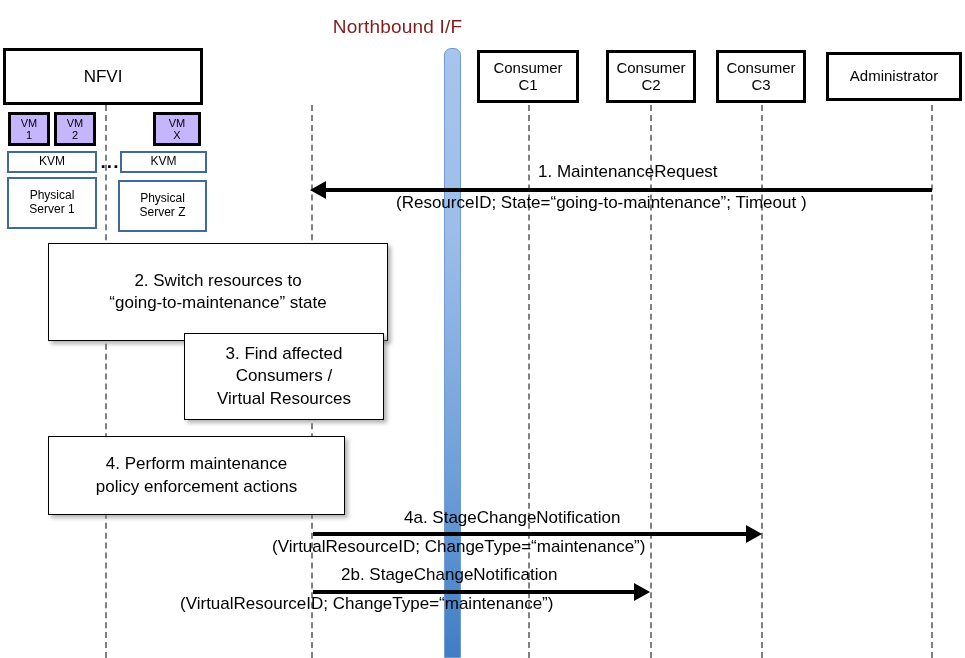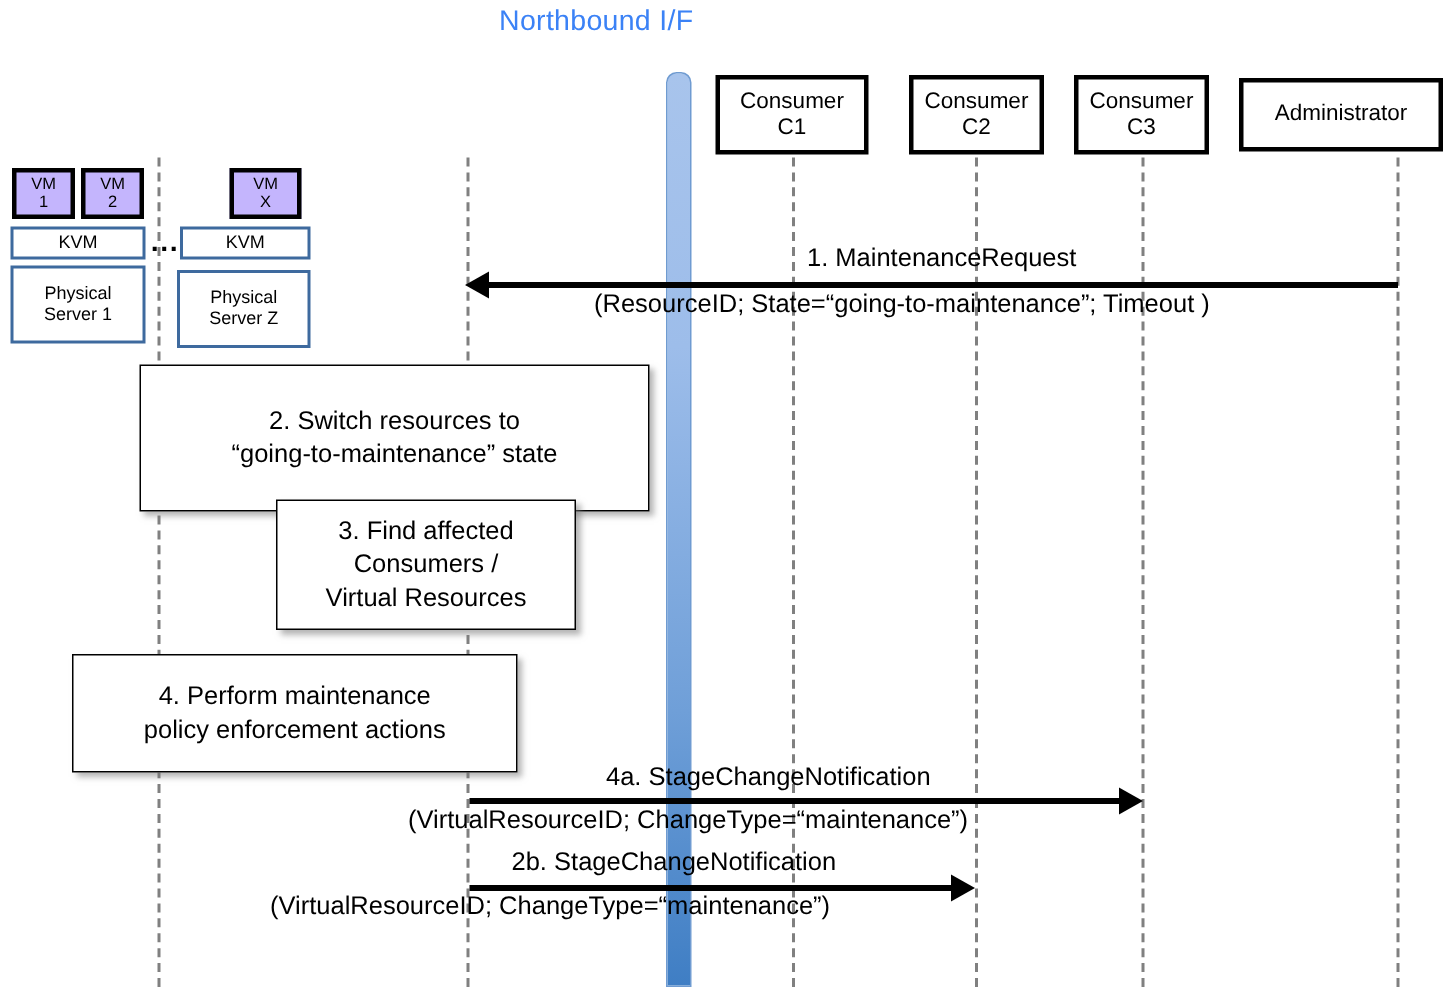--- a/index.html
+++ b/index.html
@@ -8,23 +8,23 @@
   #stage{
     position:relative;
     width:965px;height:658px;
     background:#ffffff;
     overflow:hidden;
   }
   .abs{position:absolute;}
 
   
   .diagram-title{
-    left:0;top:4px;width:965px;
+    left:0;top:16px;width:965px;
     text-align:center;
-    font-size:19px;color:#3b82f6;
+    font-size:19px;color:#7f1d1d;
     letter-spacing:.2px;
   }
   .diagram-title span{position:relative;left:-85px;}
 
   
   .nb-bar{
     left:444px;top:48px;width:17px;height:610px;
     border-radius:7px 7px 0 0;
     background:linear-gradient(to bottom,#a8c4ec 0%, #9dbdea 30%, #6f9fd8 70%, #3f7ec4 100%);
     border:1px solid #6f9bd1;
@@ -107,20 +107,23 @@
 
   <div class="abs nb-bar"></div>
 
   <div class="abs lifeline" style="left:105px;top:105px;height:553px;"></div>
   <div class="abs lifeline" style="left:311px;top:105px;height:553px;"></div>
   <div class="abs lifeline" style="left:528px;top:105px;height:553px;"></div>
   <div class="abs lifeline" style="left:650px;top:105px;height:553px;"></div>
   <div class="abs lifeline" style="left:761px;top:105px;height:553px;"></div>
   <div class="abs lifeline" style="left:931px;top:105px;height:553px;"></div>
 
+  <div class="abs actor-box" style="left:3px;top:48px;width:200px;height:57px;">
+    <span>NFVI</span>
+  </div>
 
 
   <div class="abs actor-box small" style="left:477px;top:50px;width:102px;height:53px;">
     <div>
       <div>Consumer</div>
       <div>C1</div>
     </div>
   </div>
 
   <div class="abs actor-box small" style="left:606px;top:50px;width:90px;height:53px;">
@@ -190,21 +193,21 @@
 
   <div class="abs msg-line" style="left:324px;top:188px;width:608px;"></div>
   <div class="abs arrow-head left" style="left:310px;top:181px;"></div>
   <div class="abs msg-label" style="left:538px;top:162px;">
     <span>1.    MaintenanceRequest</span>
   </div>
   <div class="abs msg-label" style="left:396px;top:193px;">
     <span>(ResourceID; State=“going-to-maintenance”; Timeout )</span>
   </div>
 
-  <div class="abs proc-box" style="left:48px;top:243px;width:340px;height:98px;margin-left:45px;">
+  <div class="abs proc-box" style="left:48px;top:243px;width:340px;height:98px;">
     <div>
       <div>2. Switch resources to</div>
       <div>“going-to-maintenance” state</div>
     </div>
   </div>
 
   <div class="abs proc-box" style="left:184px;top:333px;width:200px;height:87px;">
     <div>
       <div>3. Find affected</div>
       <div>Consumers /</div>

